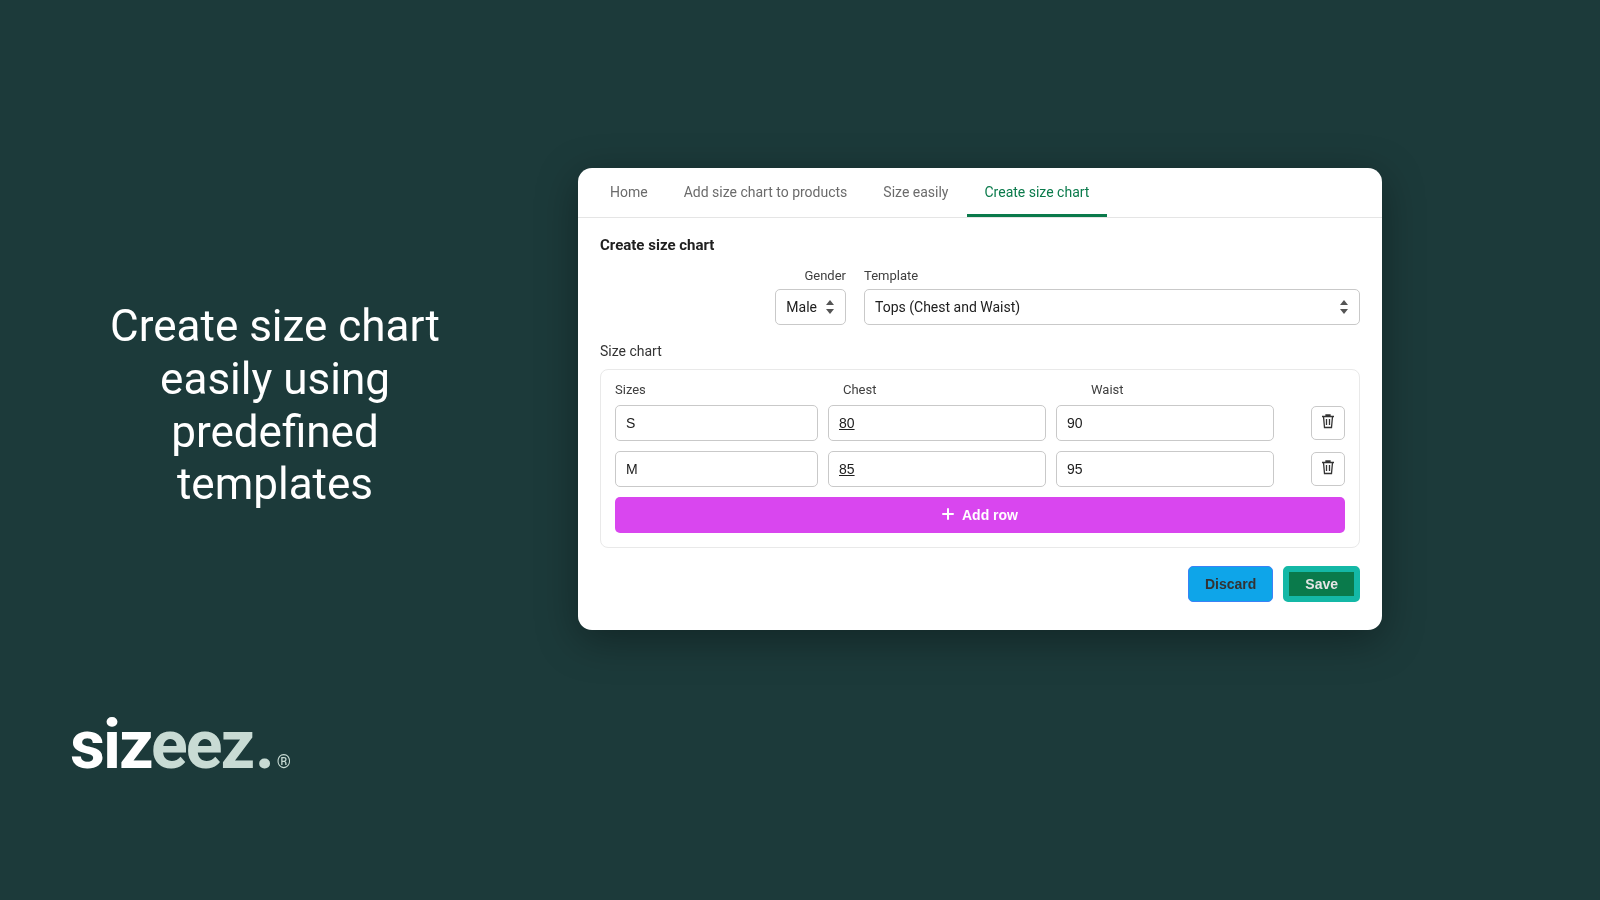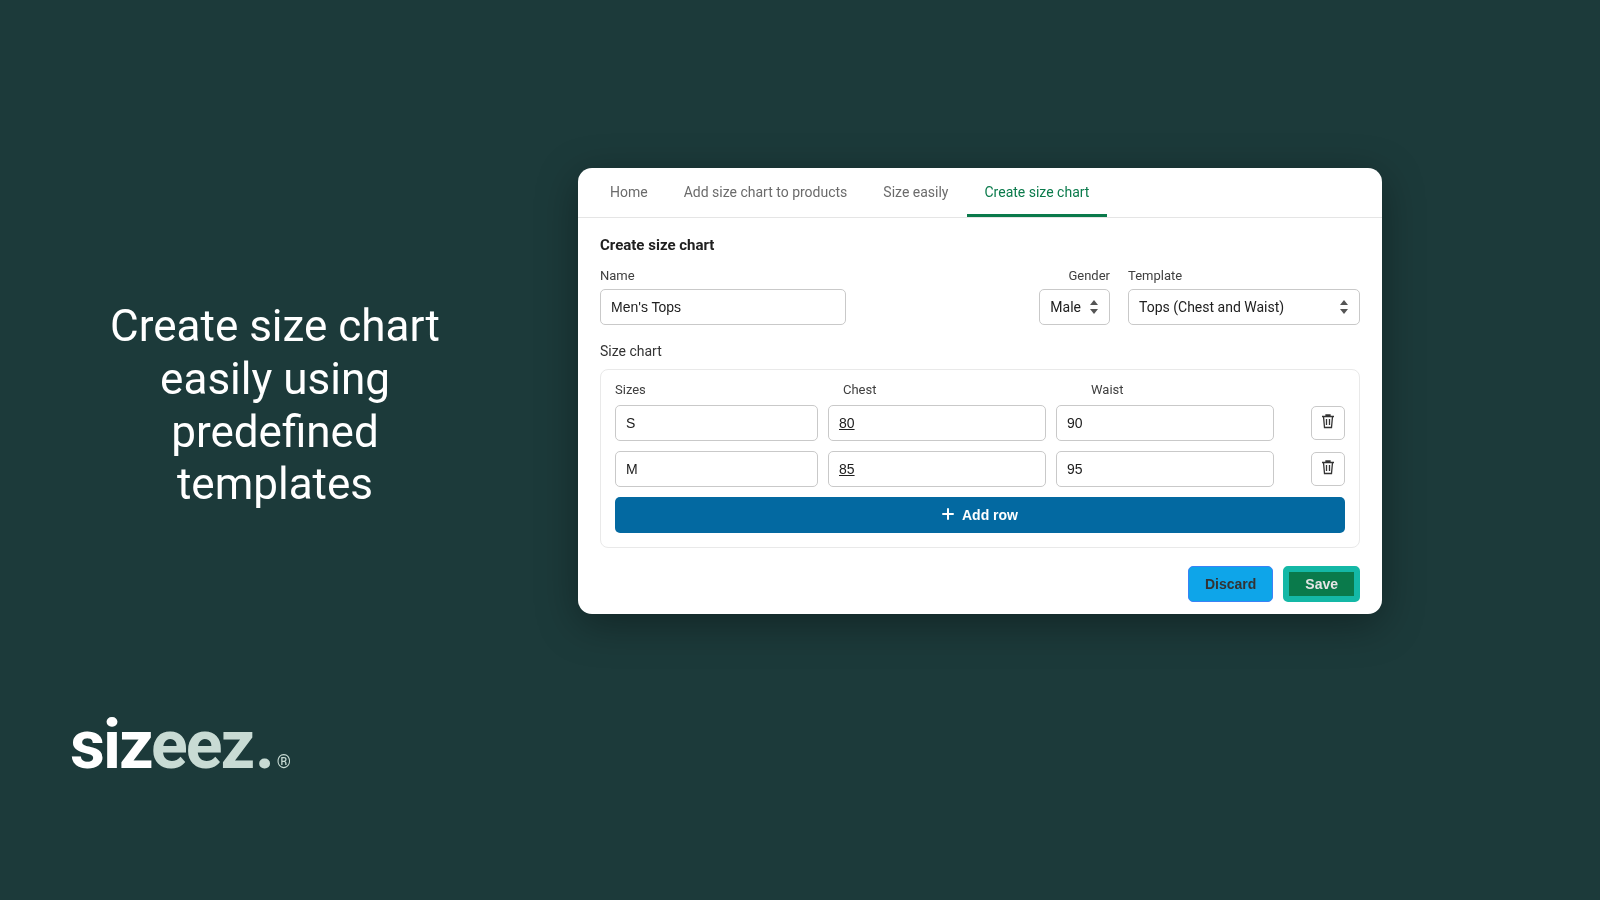--- a/index.html
+++ b/index.html
@@ -46,21 +46,21 @@
   }
 
   .panel {
     position: absolute;
     left: 578px;
     top: 168px;
     width: 804px;
     background: #fff;
     border-radius: 14px;
     box-shadow: 0 10px 40px rgba(0,0,0,0.35);
-    padding-bottom: 12px;
+    padding-bottom: 28px;
   }
   .tabs {
     display: flex;
     border-bottom: 1px solid #e5e5e5;
     padding: 0 14px;
   }
   .tab {
     padding: 16px 18px 14px 18px;
     font-size: 14px;
     color: #6b6b6b;
@@ -168,21 +168,21 @@
     background: #fff;
     display: flex;
     align-items: center;
     justify-content: center;
     cursor: pointer;
     margin-left: auto;
   }
   .add-row-btn {
     width: 100%;
     height: 36px;
-    background: #0369a1;
+    background: #d946ef;
     color: #fff;
     border: none;
     border-radius: 5px;
     font-size: 14px;
     font-weight: 600;
     display: flex;
     align-items: center;
     justify-content: center;
     gap: 8px;
     cursor: pointer;
@@ -234,24 +234,20 @@
     <div class="tab">Home</div>
     <div class="tab">Add size chart to products</div>
     <div class="tab">Size easily</div>
     <div class="tab active">Create size chart</div>
   </div>
 
   <div class="content">
     <div class="section-title">Create size chart</div>
 
     <div class="form-row">
-      <div class="field name">
-        <div class="field-label">Name</div>
-        <input class="text-input" value="Men's Tops" style="">
-      </div>
       <div class="field gender">
         <div class="field-label">Gender</div>
         <div class="select">
           <span>Male</span>
           <span class="sort-icon">
             <svg width="10" height="14" viewBox="0 0 10 14">
                 <path d="M5 0 L9 5 L1 5 Z M5 14 L1 9 L9 9 Z" fill="#555"></path>
               </svg>
           </span>
         </div>

